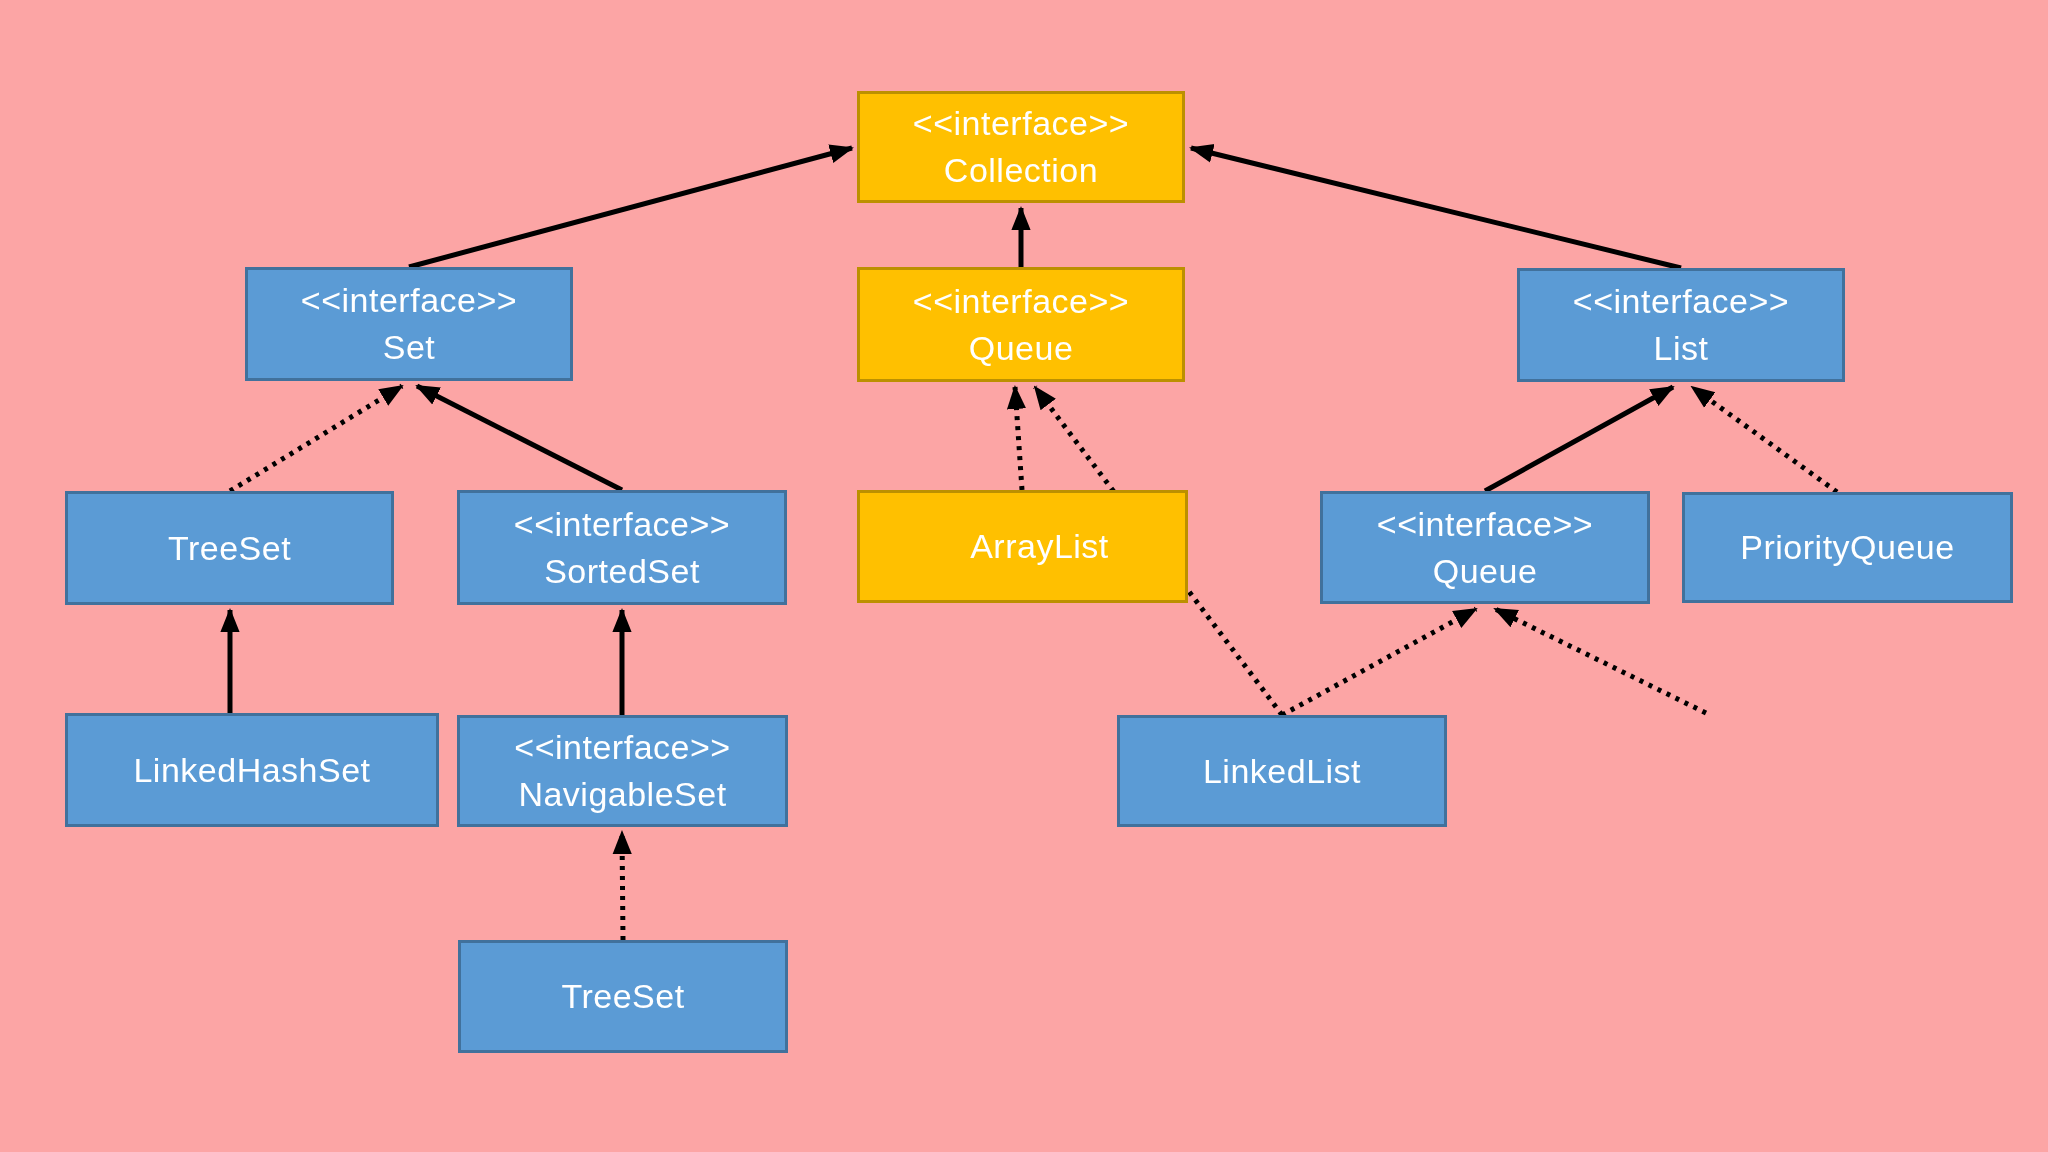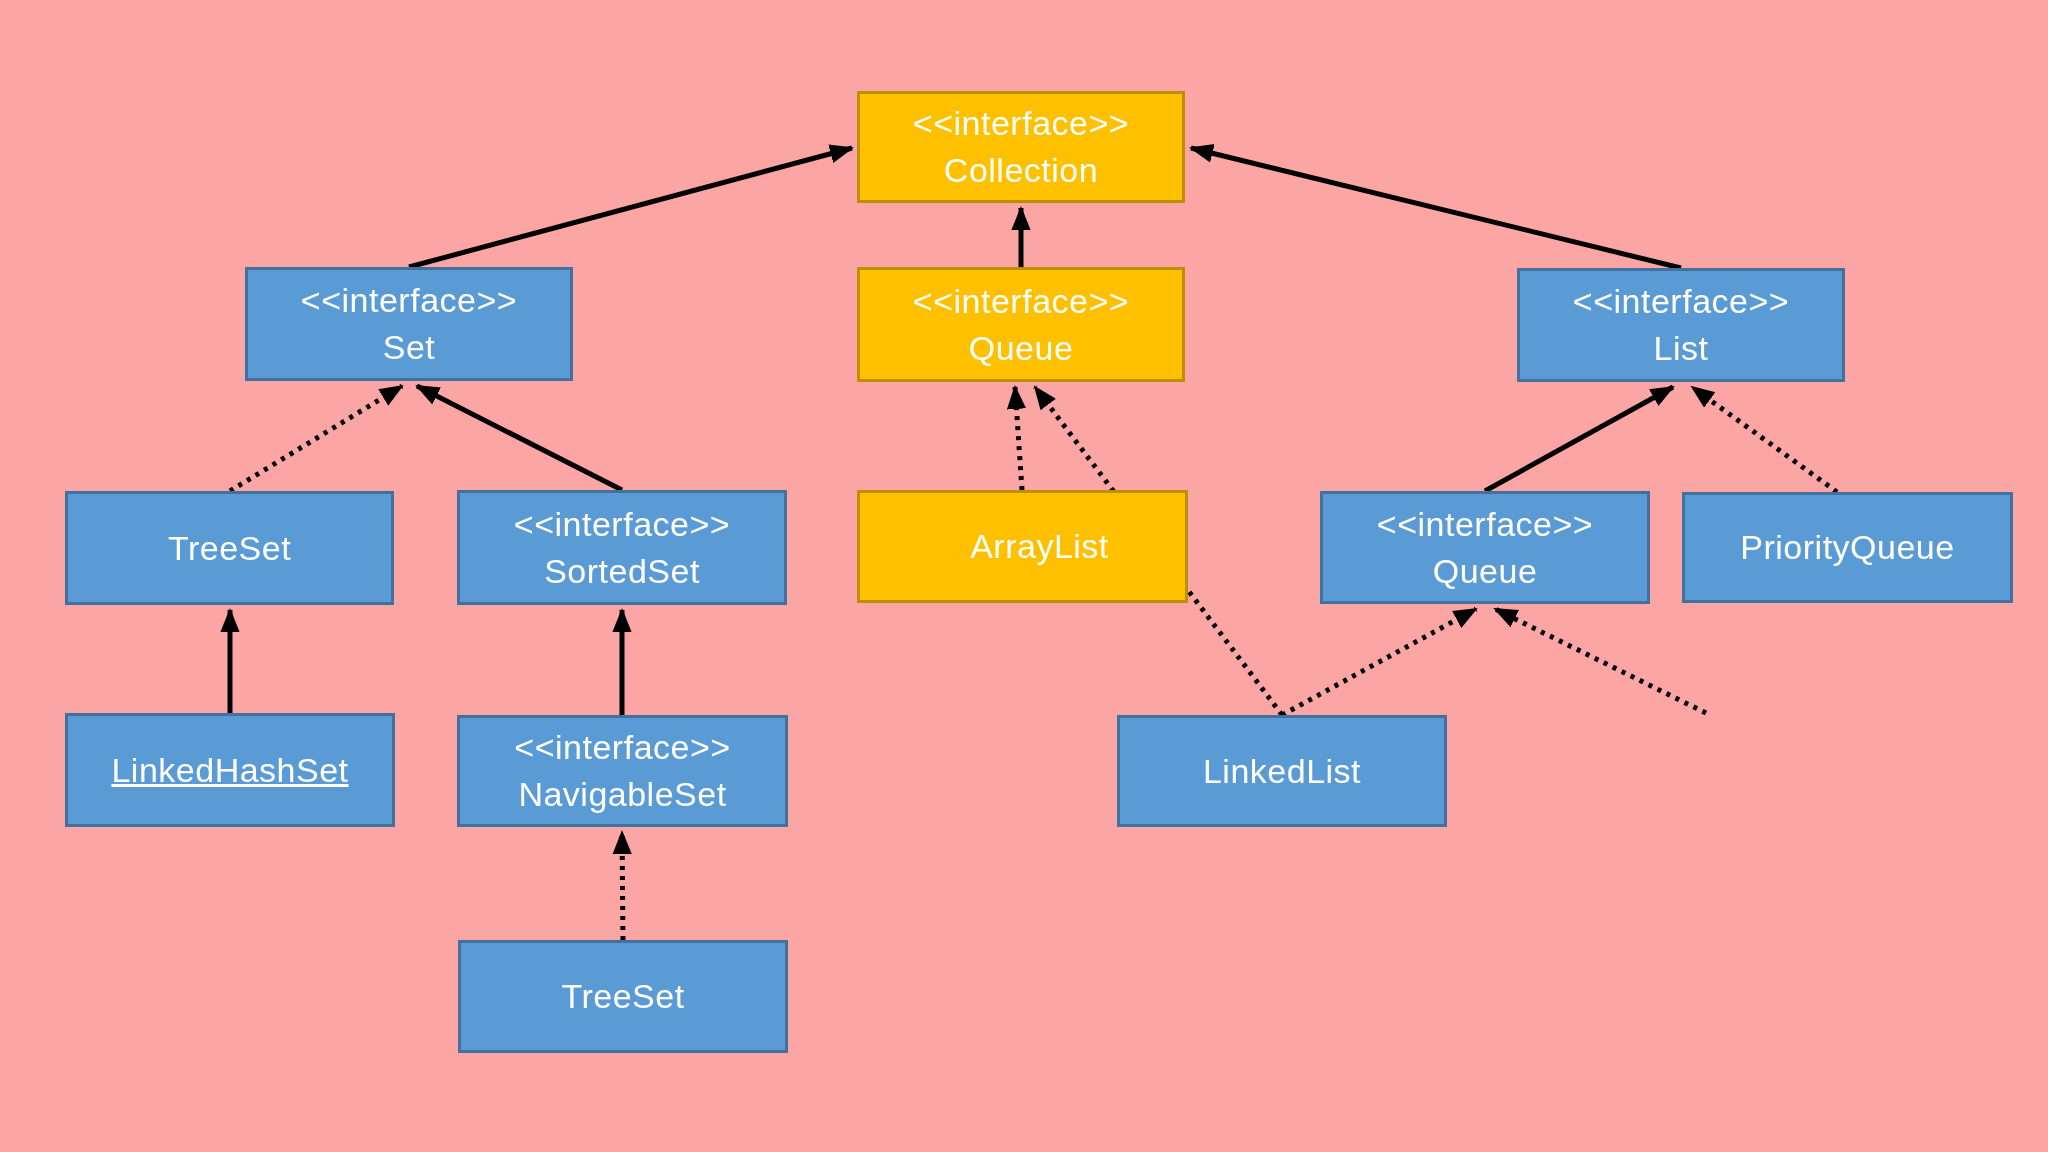--- a/index.html
+++ b/index.html
@@ -80,21 +80,21 @@
     <div class="node orange" style="left: 857px; top: 490px; width: 331px; height: 113px; padding-left: 34px;">
       <span>ArrayList</span>
     </div>
     <div class="node blue" style="left: 1320px; top: 491px; width: 330px; height: 113px;">
       <span>&lt;&lt;interface&gt;&gt;</span>
       <span>Queue</span>
     </div>
     <div class="node blue" style="left: 1682px; top: 492px; width: 331px; height: 111px;">
       <span>PriorityQueue</span>
     </div>
-    <div class="node blue" style="left: 65px; top: 713px; width: 330px; height: 114px; text-decoration: underline;">
+    <div class="node blue" style="left: 65px; top: 713px; width: 374px; height: 114px;">
       <span>LinkedHashSet</span>
     </div>
     <div class="node blue" style="left: 457px; top: 715px; width: 331px; height: 112px;">
       <span>&lt;&lt;interface&gt;&gt;</span>
       <span>NavigableSet</span>
     </div>
     <div class="node blue" style="left: 1117px; top: 715px; width: 330px; height: 112px;">
       <span>LinkedList</span>
     </div>
     <div class="node blue" style="left: 458px; top: 940px; width: 330px; height: 113px;">

